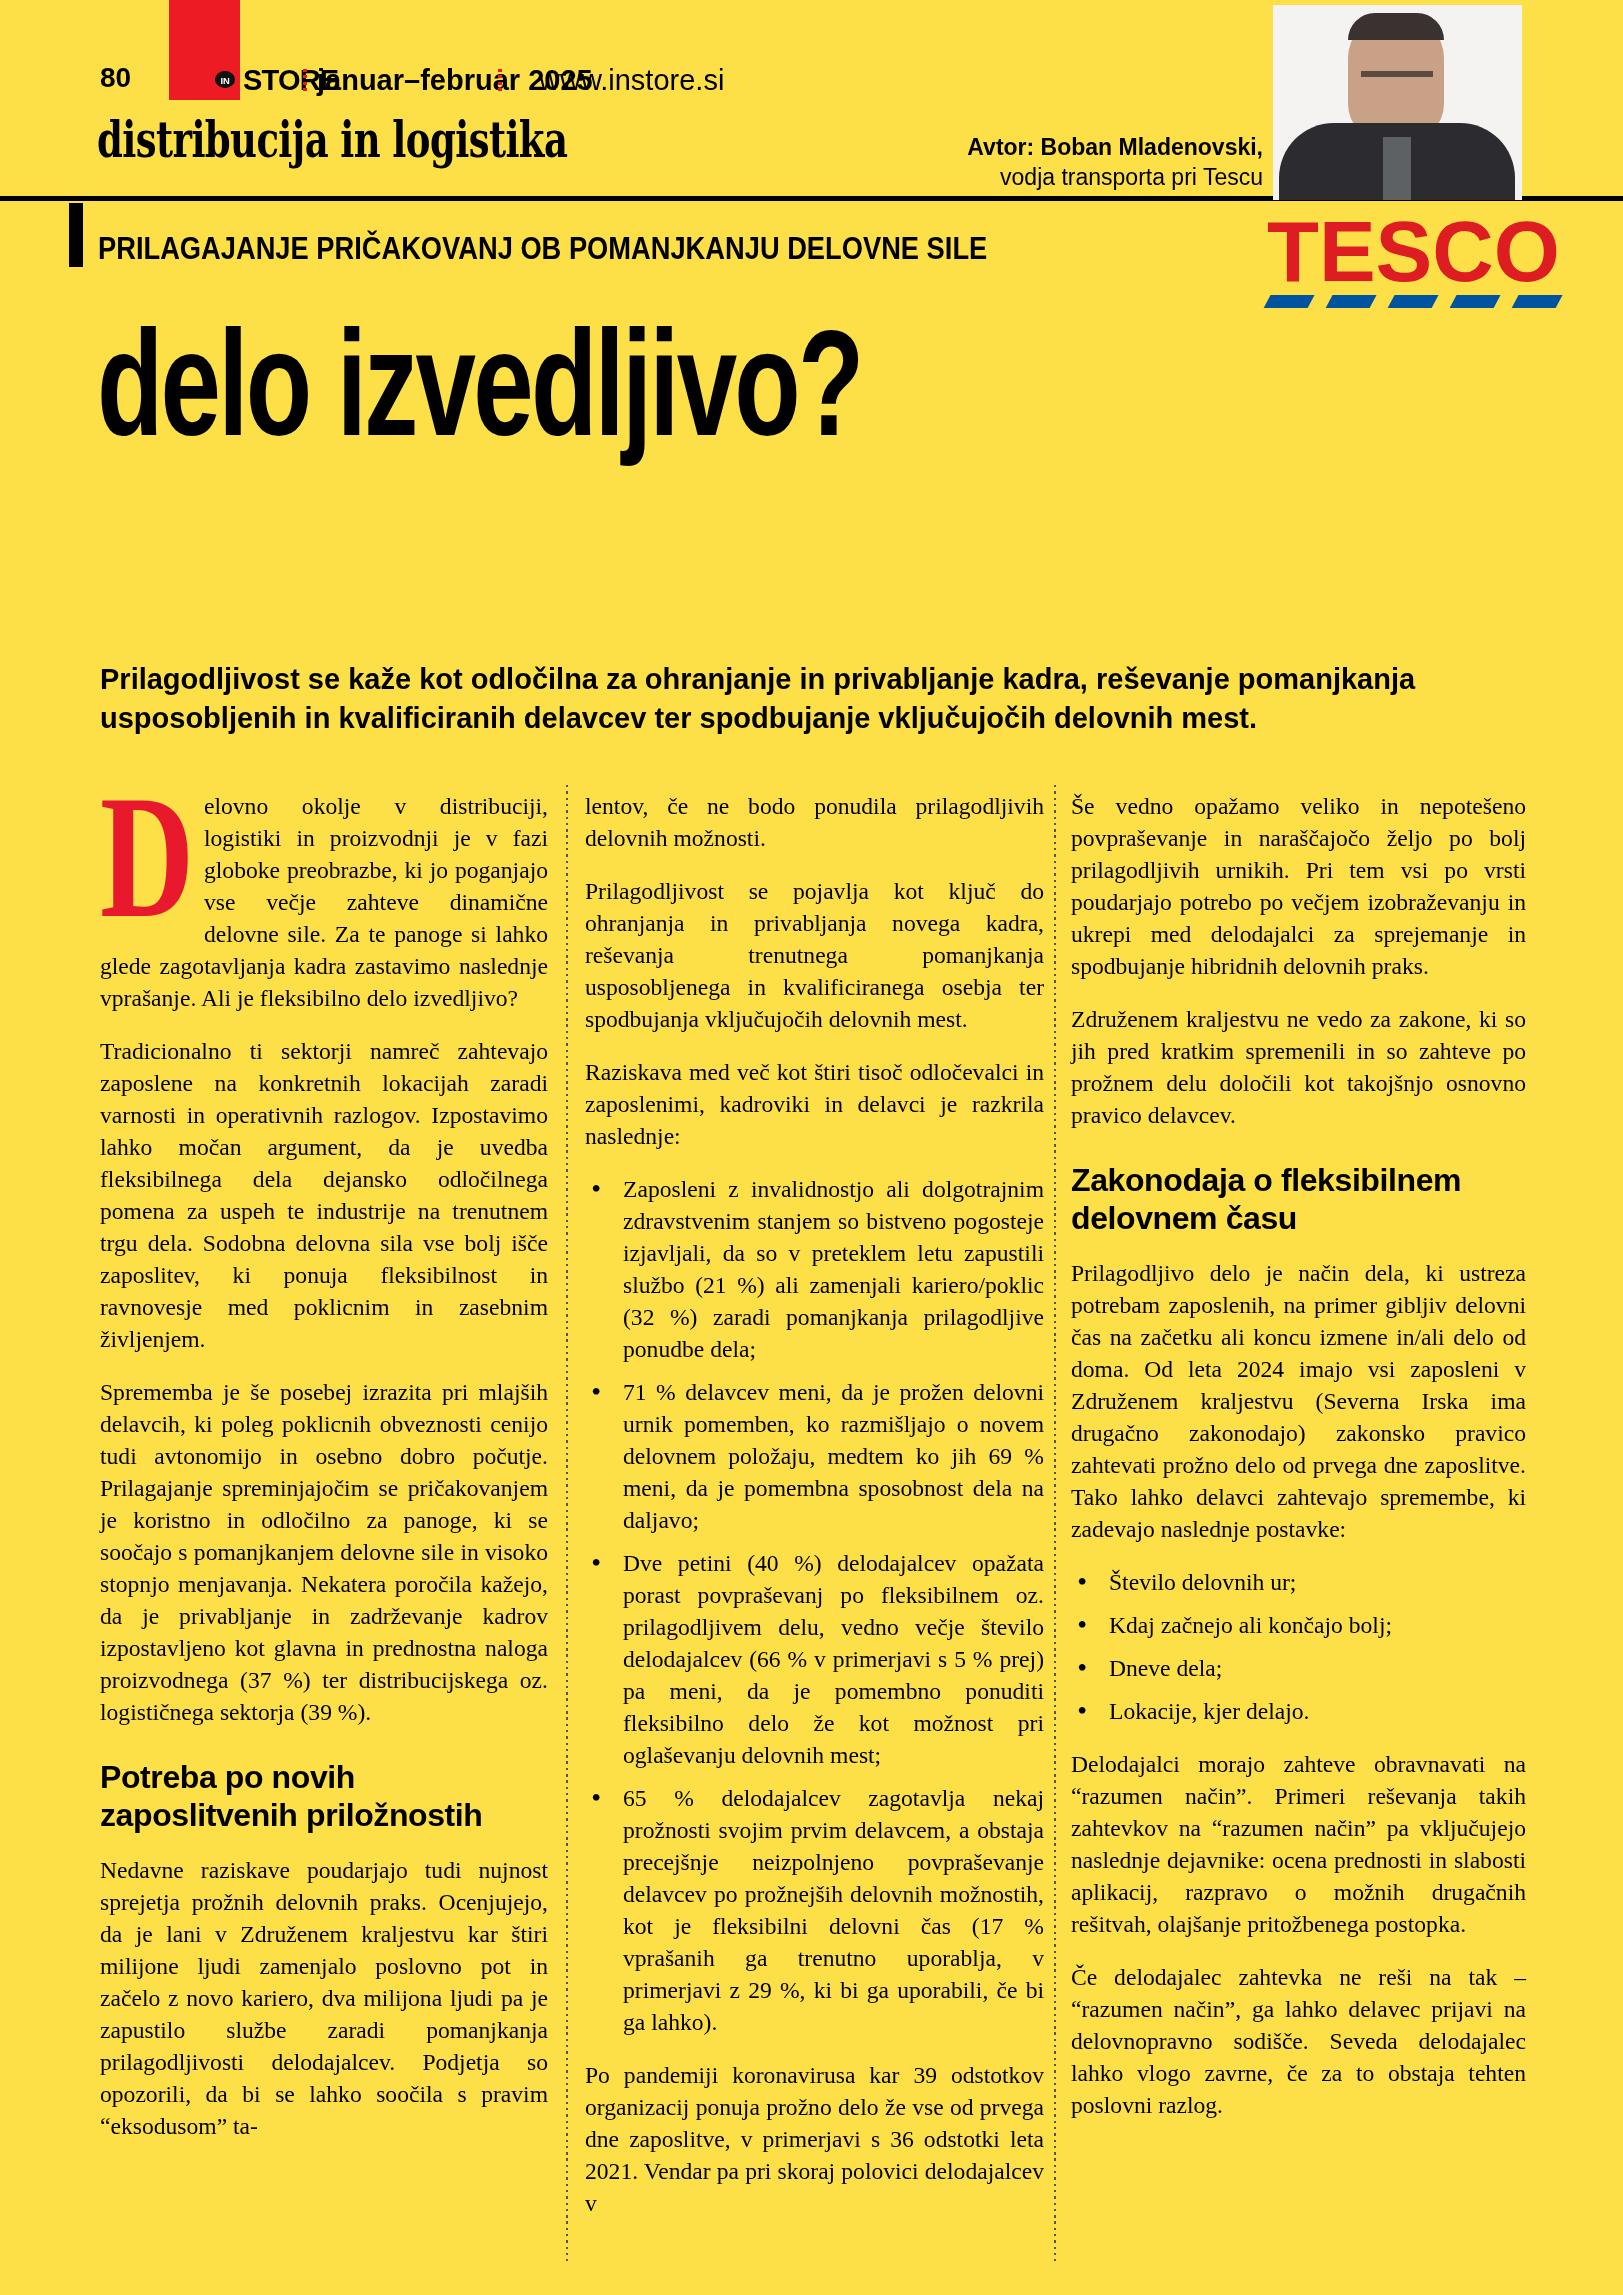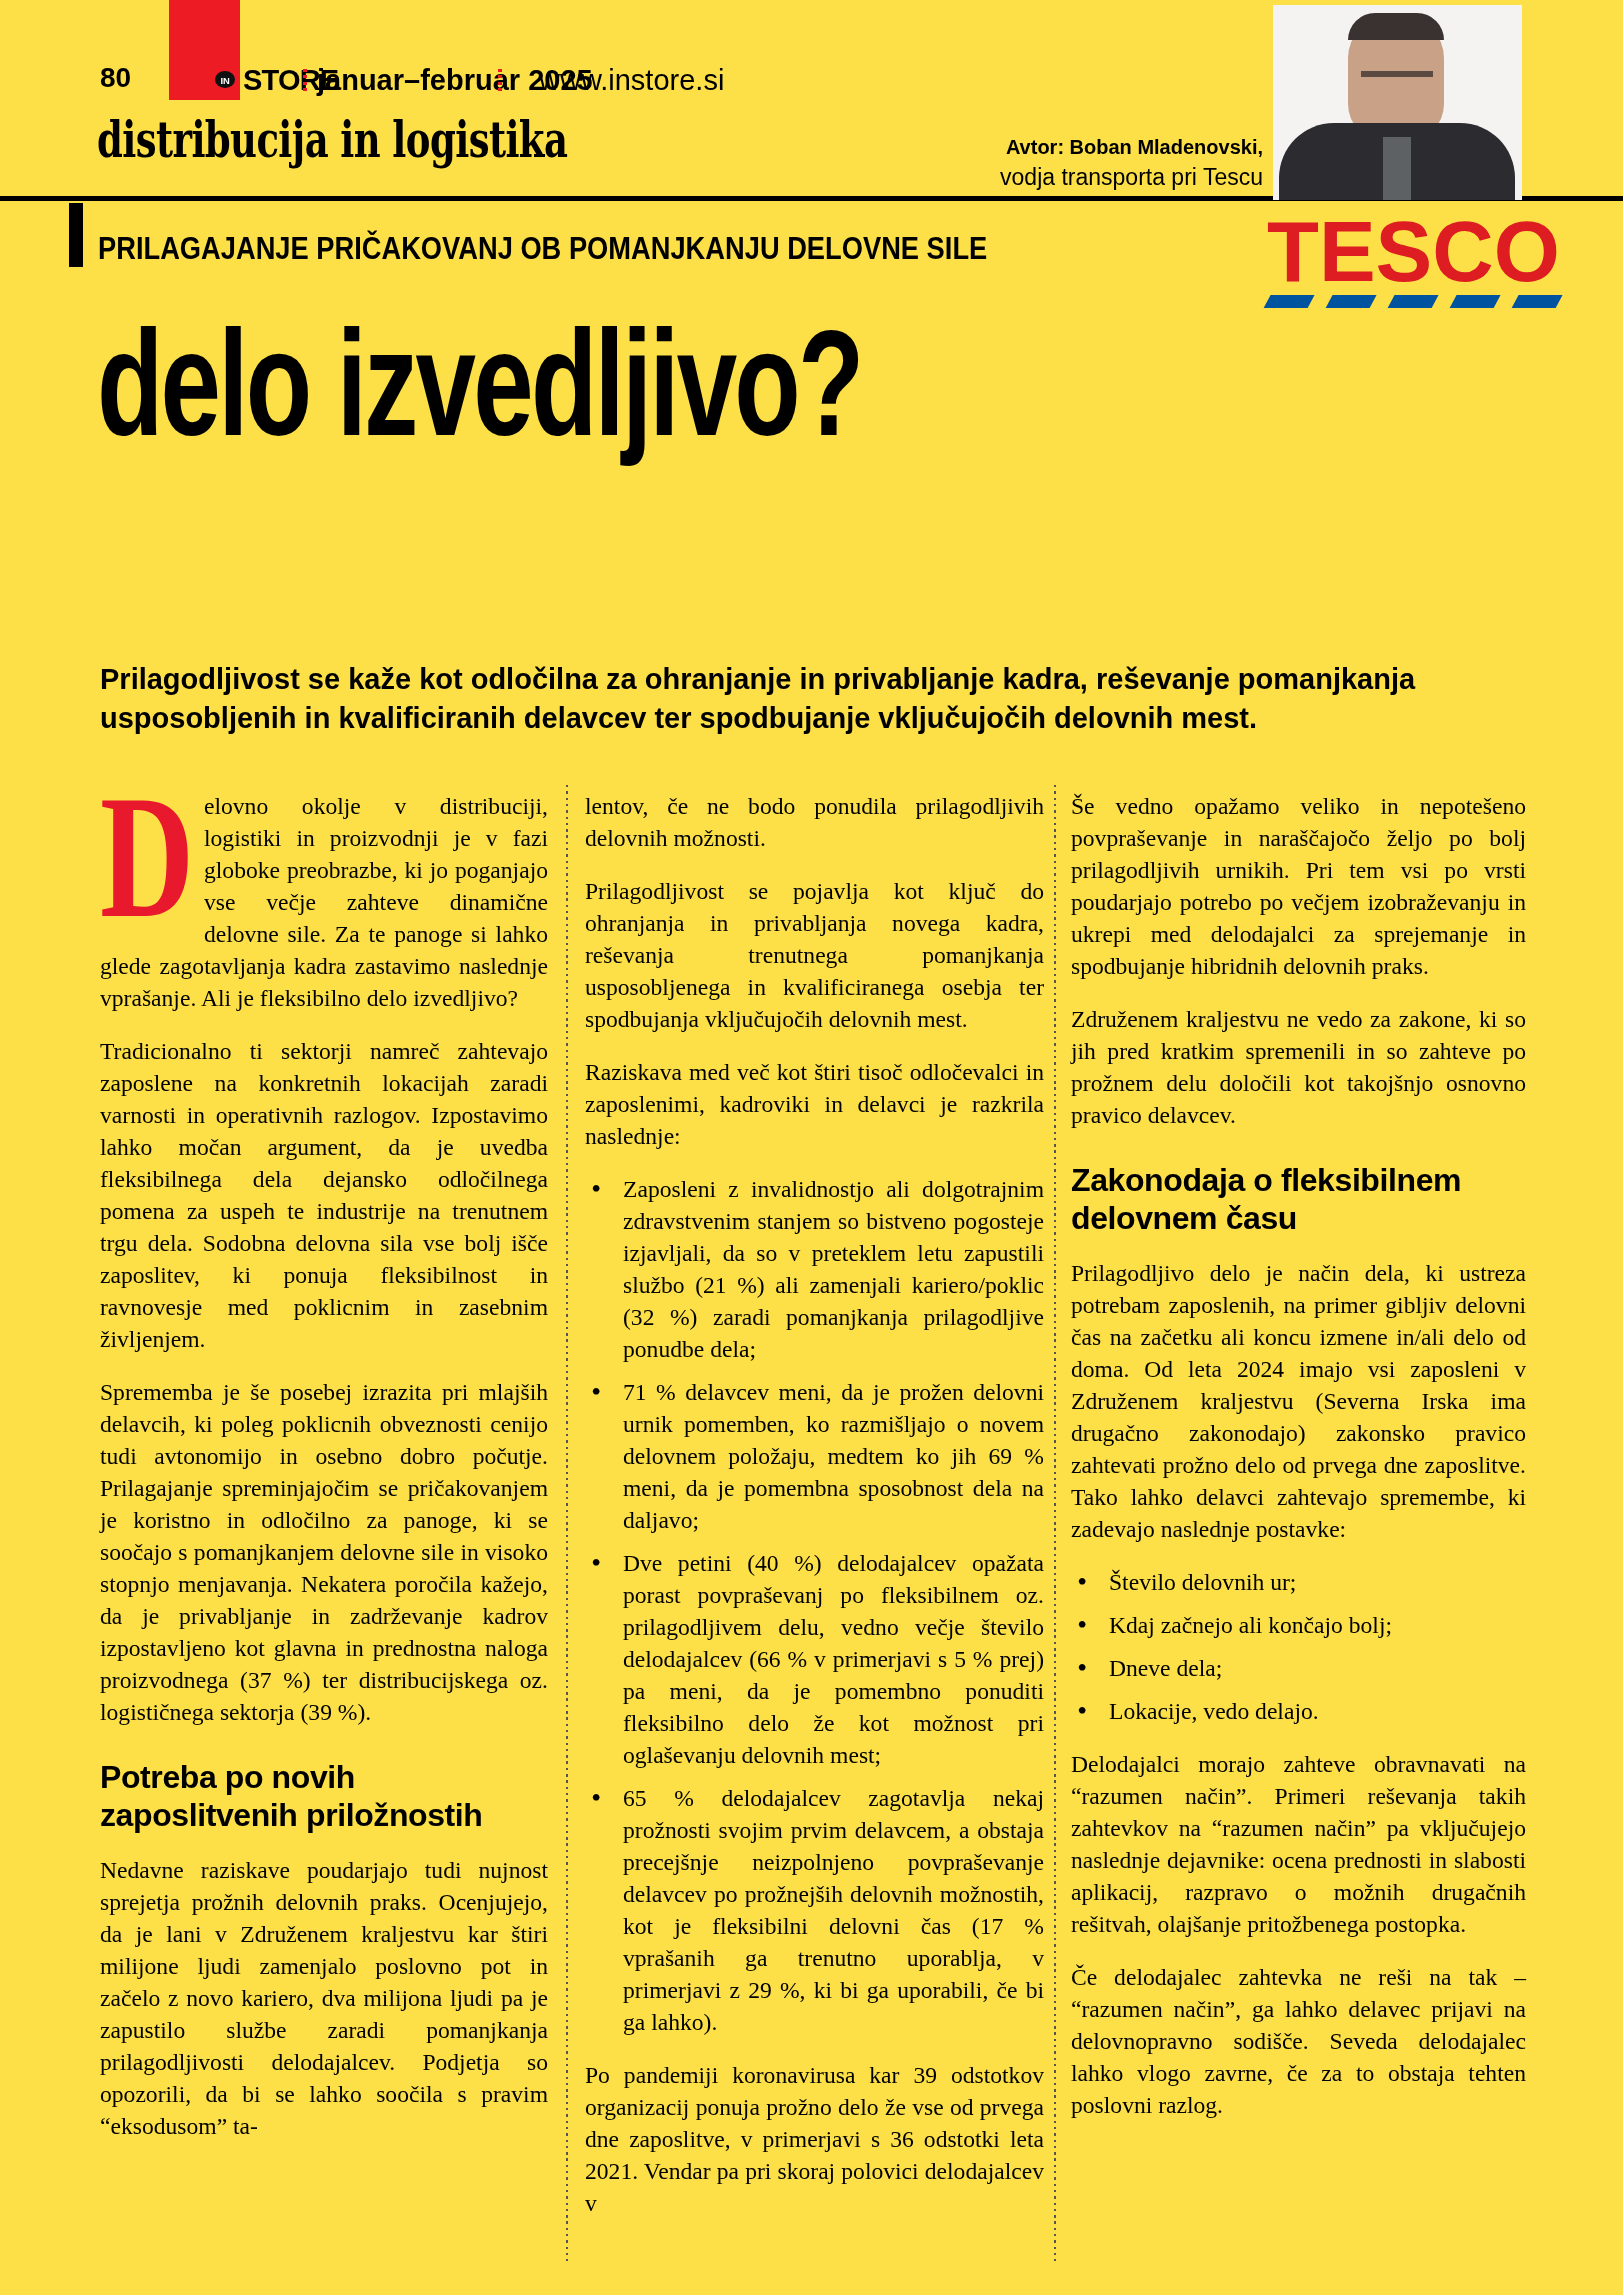--- a/index.html
+++ b/index.html
@@ -21,21 +21,21 @@
   .hdr-dotsep { position:absolute; top:69px; width:3.9px; height:25px;
     background:repeating-linear-gradient(to bottom,#ed1c24 0 3.1px,transparent 3.1px 6.3px); }
   .hdr-date { position:absolute; left:317px; top:66px; font-family:"Liberation Sans",sans-serif;
     font-weight:bold; font-size:29px; line-height:29px; }
   .hdr-url { position:absolute; left:512px; top:66px; font-family:"Liberation Sans",sans-serif;
     font-size:29px; line-height:29px;padding-left:27px; }
   .section-title { position:absolute; left:97px; top:115px; font-family:"DejaVu Serif",serif;
     font-weight:800; font-size:50px; line-height:50px; letter-spacing:-0.8px; }
   .author-box { position:absolute; left:817px; top:134px; width:446px; text-align:right;
     font-family:"Liberation Sans",sans-serif; }
-  .author-name { font-weight:bold; font-size:20px; line-height:27px; }
+  .author-name { font-weight:bold; font-size:23px; line-height:27px; }
   .author-role { font-size:23px; line-height:26px; margin-top:3.1px; }
 
   
   .photo { position:absolute; left:1273px; top:4.7px; width:249px; height:195px; background:#f4f3f1;
     overflow:hidden; z-index:3; }
   .photo .head { position:absolute; left:75px; top:11px; width:96px; height:126px;
     background:#c9a186; border-radius:42px 42px 38px 38px; }
   .photo .hairline { position:absolute; left:75px; top:7.9px; width:96px; height:27px;
     background:#3a3231; border-radius:42px 42px 0 0; }
   .photo .glasses { position:absolute; left:88px; top:66px; width:72px; height:6.3px; background:#5a4a42; }
@@ -162,20 +162,20 @@
 
   <div class="col col-3">
     <p>Še vedno opažamo veliko in nepotešeno povpraševanje in naraščajočo željo po bolj prilagodljivih urnikih. Pri tem vsi po vrsti poudarjajo potrebo po večjem izobraževanju in ukrepi med delodajalci za sprejemanje in spodbujanje hibridnih delovnih praks.</p>
     <p>Združenem kraljestvu ne vedo za zakone, ki so jih pred kratkim spremenili in so zahteve po prožnem delu določili kot takojšnjo osnovno pravico delavcev.</p>
     <div class="colhead">Zakonodaja o fleksibilnem delovnem času</div>
     <p>Prilagodljivo delo je način dela, ki ustreza potrebam zaposlenih, na primer gibljiv delovni čas na začetku ali koncu izmene in/ali delo od doma. Od leta 2024 imajo vsi zaposleni v Združenem kraljestvu (Severna Irska ima drugačno zakonodajo) zakonsko pravico zahtevati prožno delo od prvega dne zaposlitve. Tako lahko delavci zahtevajo spremembe, ki zadevajo naslednje postavke:</p>
     <ul class="bullets">
       <li>Število delovnih ur;</li>
       <li>Kdaj začnejo ali končajo bolj;</li>
       <li>Dneve dela;</li>
-      <li>Lokacije, vedo delajo.</li>
+      <li>Lokacije, kjer delajo.</li>
     </ul>
     <p>Delodajalci morajo zahteve obravnavati na “razumen način”. Primeri reševanja takih zahtevkov na “razumen način” pa vključujejo naslednje dejavnike: ocena prednosti in slabosti aplikacij, razpravo o možnih drugačnih rešitvah, olajšanje pritožbenega postopka.</p>
     <p>Če delodajalec zahtevka ne reši na tak – “razumen način”, ga lahko delavec prijavi na delovnopravno sodišče. Seveda delodajalec lahko vlogo zavrne, če za to obstaja tehten poslovni razlog.</p>
   </div>
 
 </div>
 
 
 </body></html>

